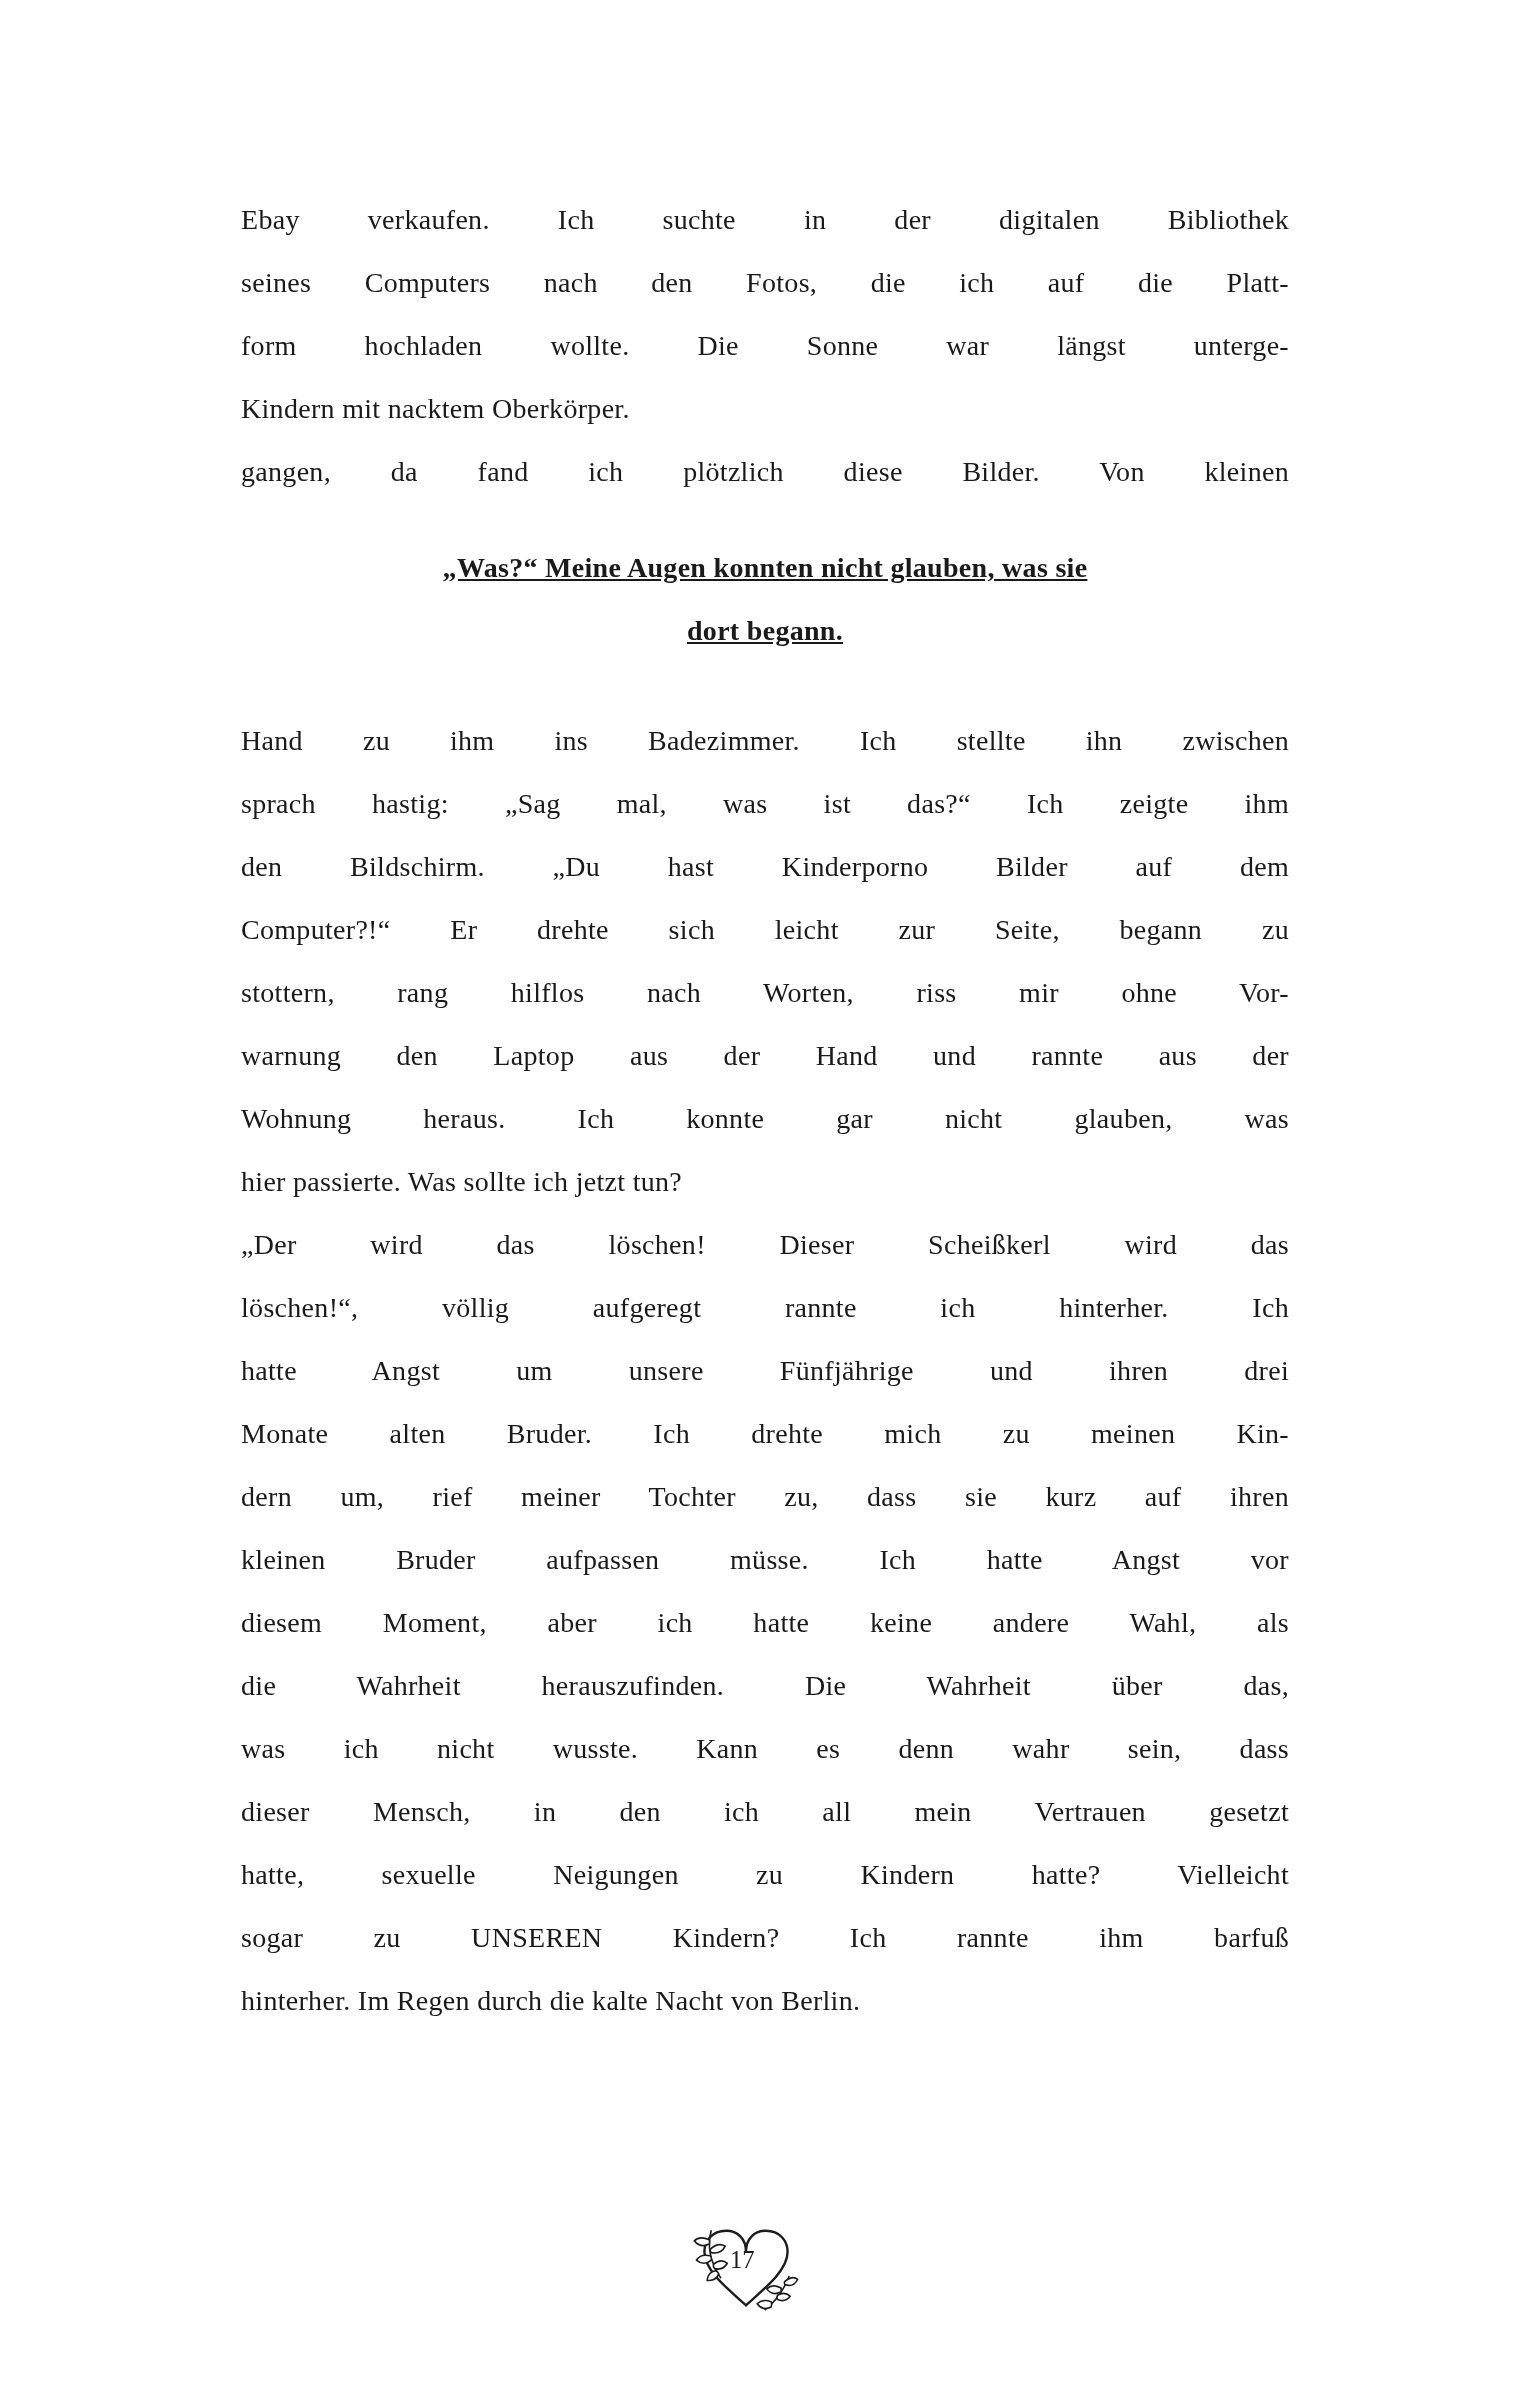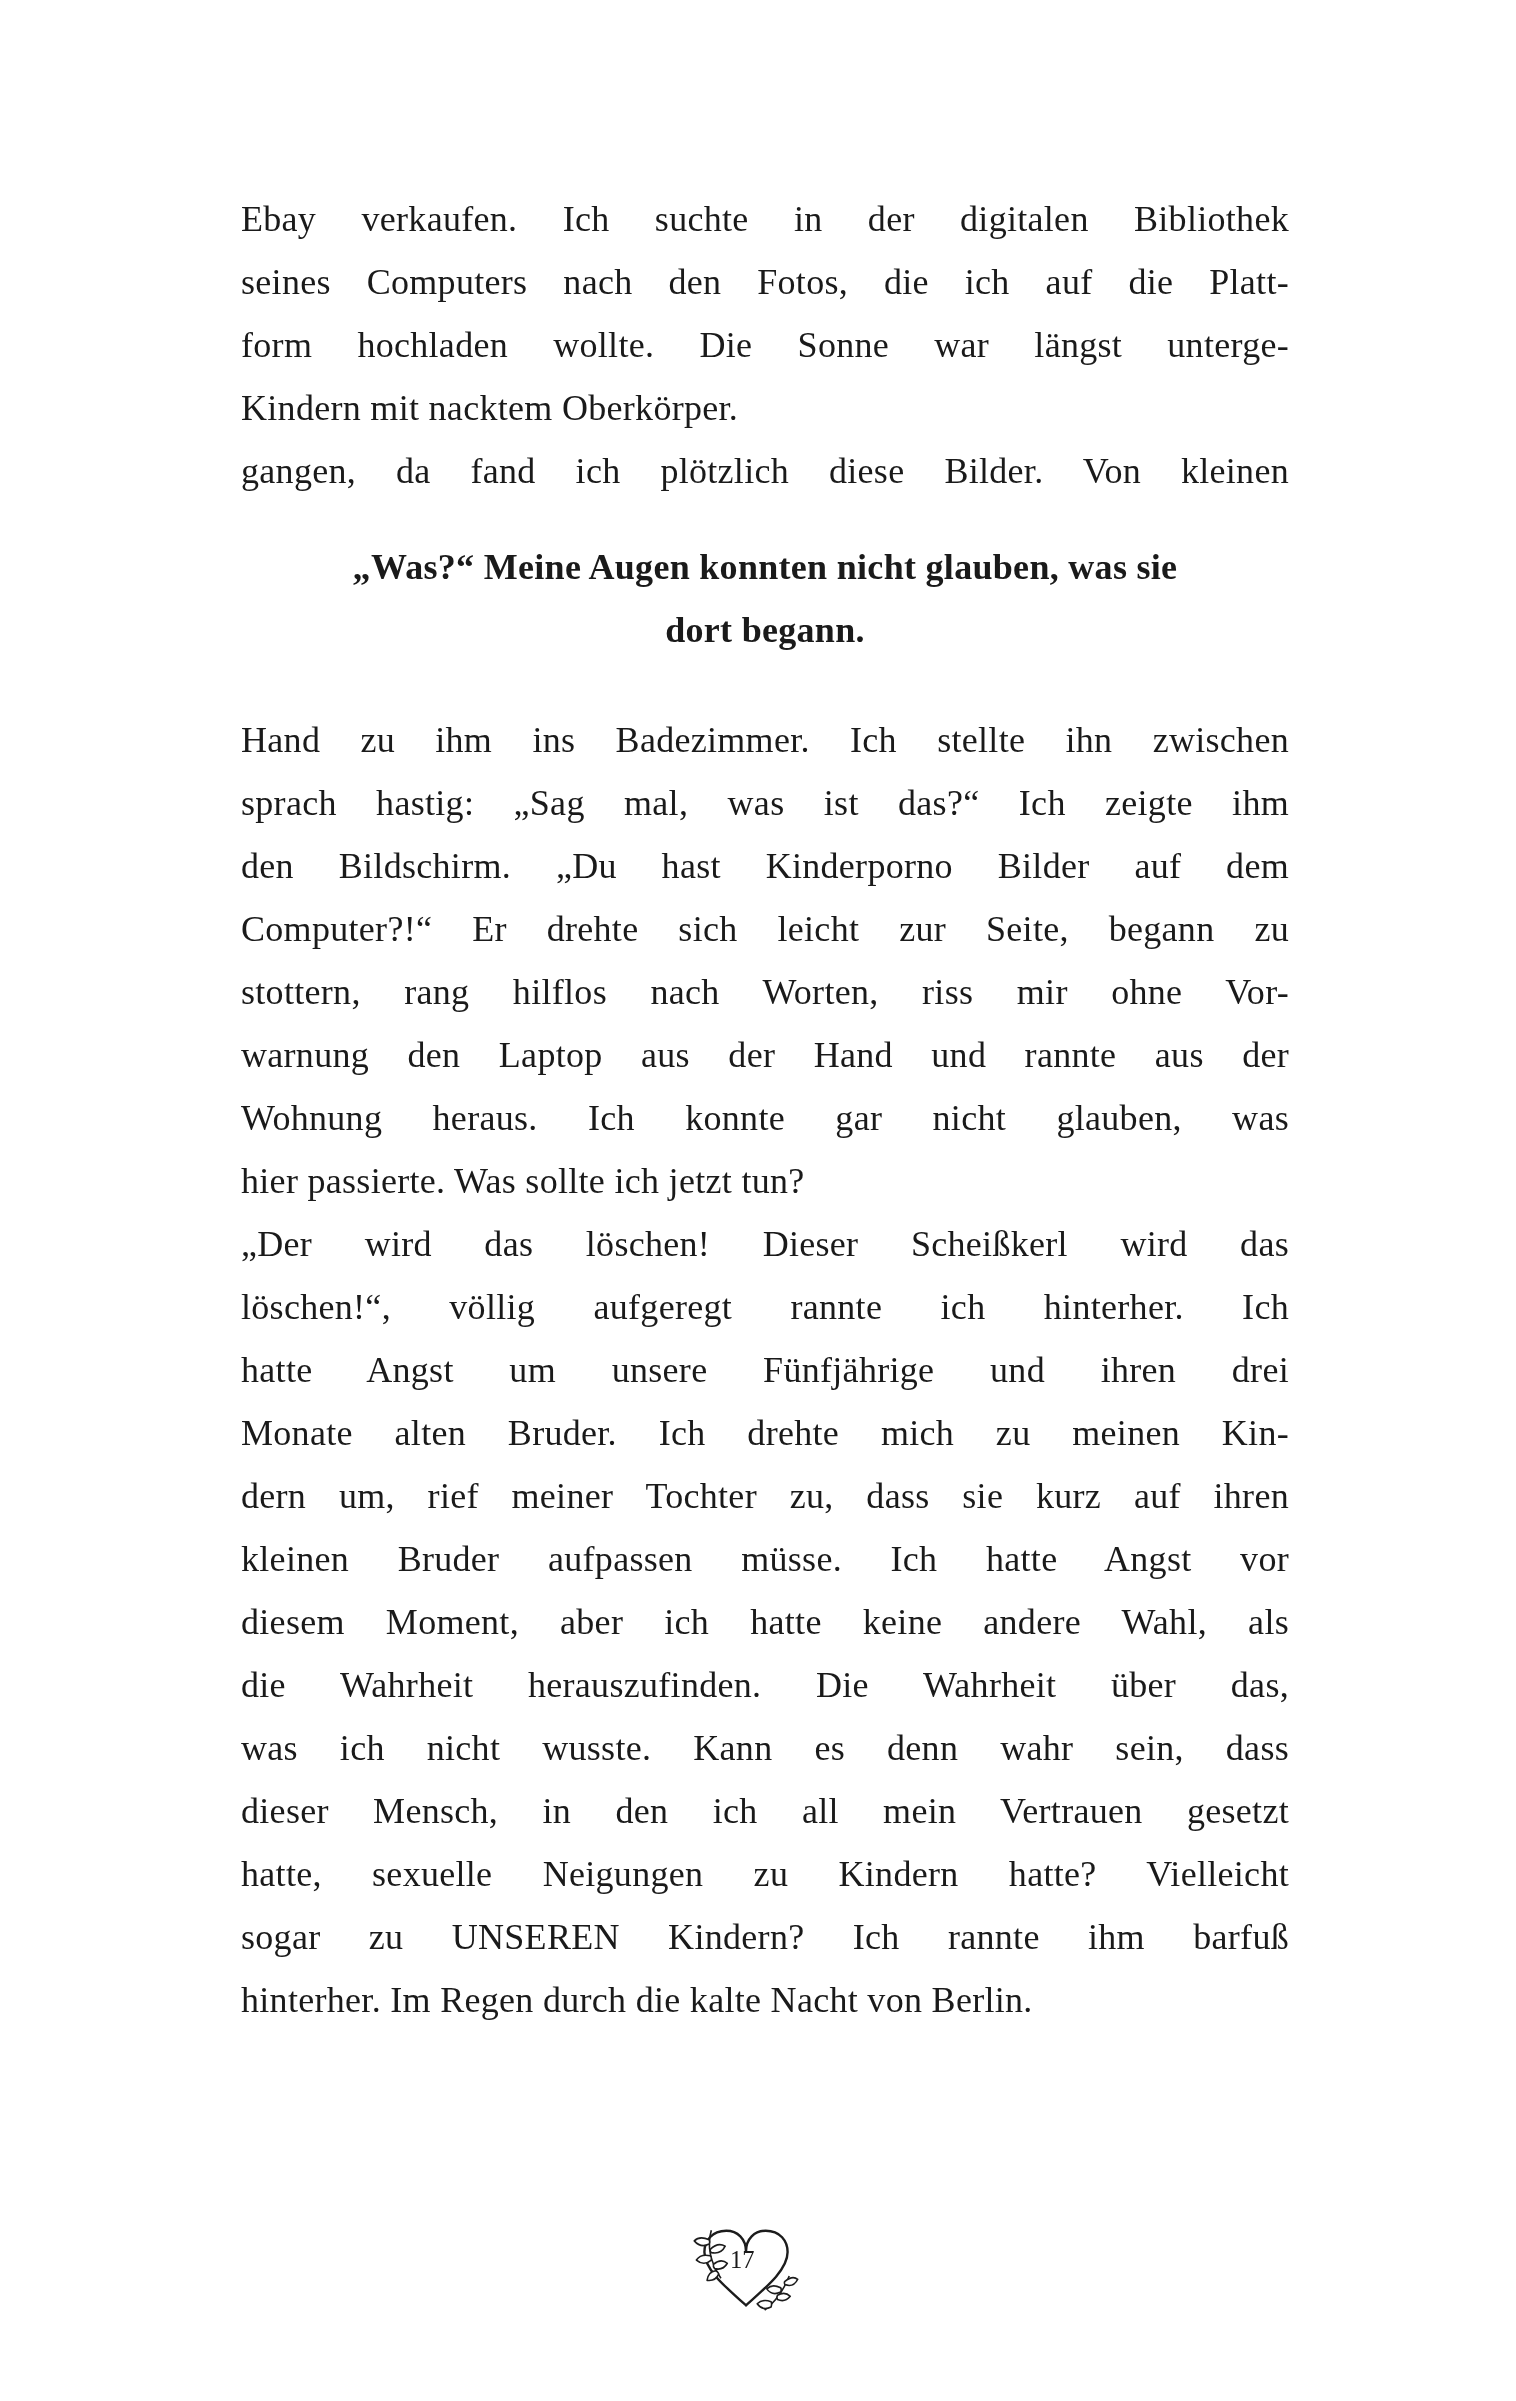--- a/index.html
+++ b/index.html
@@ -14,21 +14,21 @@
     background: #ffffff;
     overflow: hidden;
     font-family: "Liberation Serif", "DejaVu Serif", serif;
     color: #1a1a1a;
   }
   .text-block {
     position: absolute;
     left: 241px;
     top: 188px;
     width: 1048px;
-    font-size: 36px;
+    font-size: 28px;
     line-height: 63px;
     letter-spacing: 0.3px;
   }
   .para { margin: 0; }
   .para .line {
     white-space: normal;
   }
   .para.justified .line {
     text-align: justify;
     text-align-last: justify;
@@ -38,20 +38,21 @@
     text-align-last: left;
   }
   .para.centered-bold {
     margin: 33px 0 47px 0;
     font-weight: bold;
   }
   .para.centered-bold .line,
   .para.centered-bold .line.last {
     text-align: right;
     text-align-last: center;
+    text-decoration: underline;
   }
   .ornament {
     position: absolute;
     left: 690px;
     top: 2219px;
     width: 112px;
     height: 112px;
   }
   .ornament svg { display: block; }
   .page-number-text {

